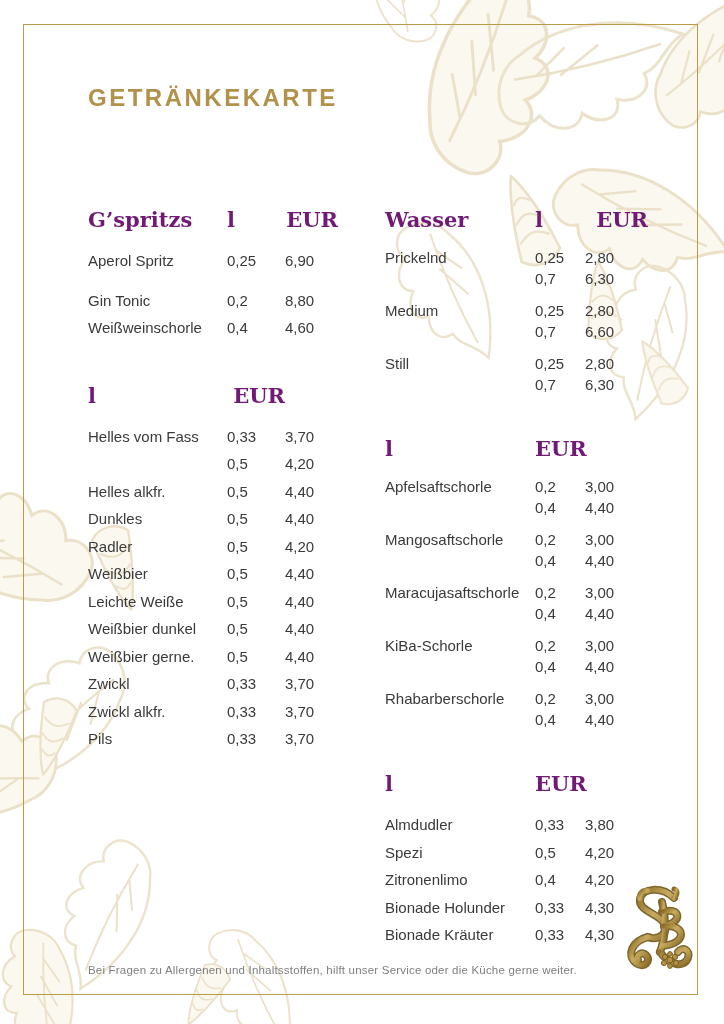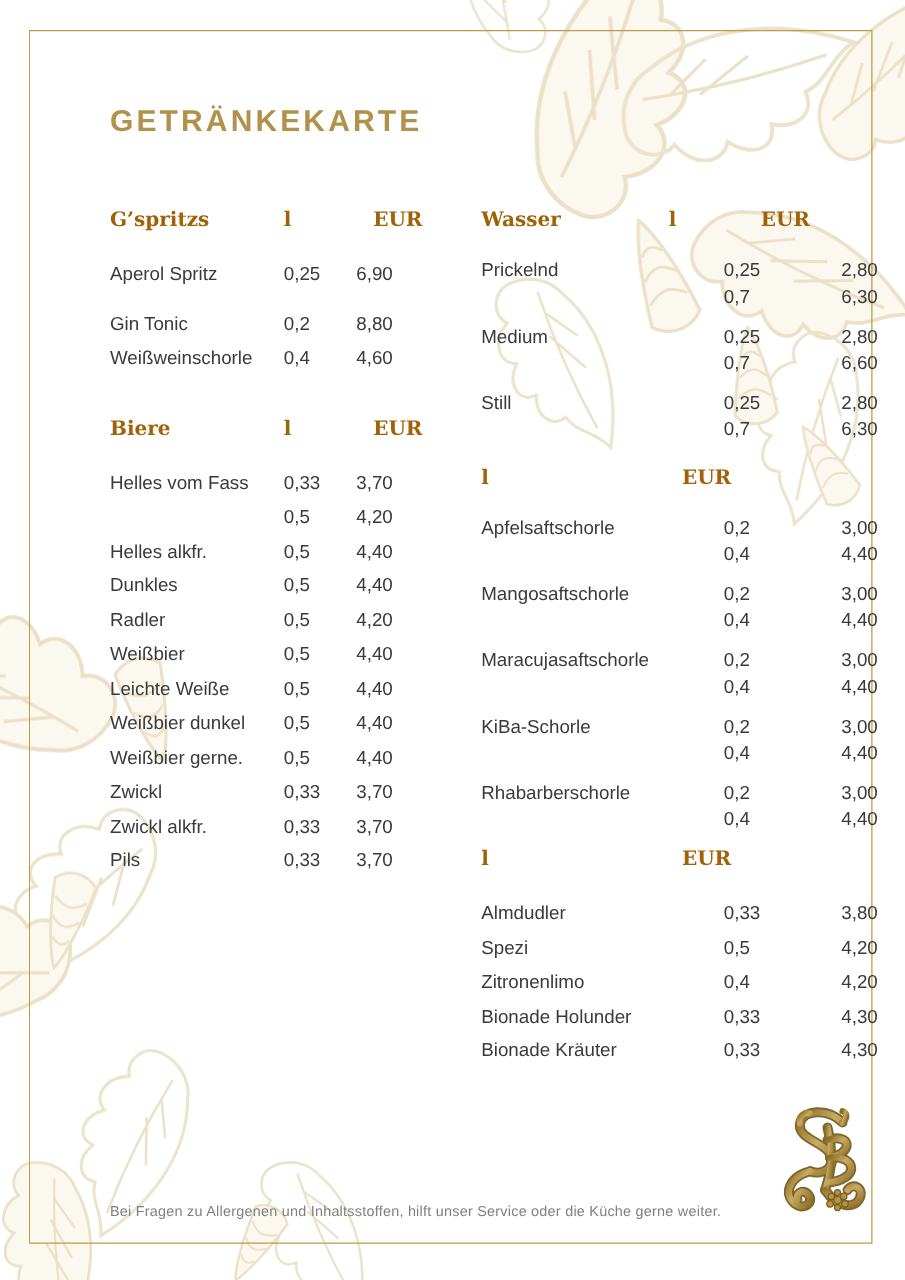--- a/index.html
+++ b/index.html
@@ -25,30 +25,30 @@
   }
   .cols{position:absolute;left:88px;top:166px;width:562px;z-index:2;}
   .col{position:absolute;top:0;}
   .col-left{left:0;width:250px;}
   .col-right{left:297px;width:263px;}
 
   .sec-head{
     display:grid;grid-template-columns:139px 58px 1fr;align-items:baseline;
     height:30px;margin-bottom:10px;
     font-family:"DejaVu Serif","Liberation Serif",serif;font-weight:bold;
-    font-size:16px;color:#a16207;
+    font-size:21px;color:#701a75;margin-top:41px;
   }
   .col-right .sec-head{grid-template-columns:150px 50px 1fr;}
   .sec-cur{text-align:right;}
 
   .row{
     display:grid;grid-template-columns:139px 58px 1fr;align-items:center;
     height:27.5px;font-size:15px;color:#3a3a3a;
   }
-  .col-right .row{grid-template-columns:150px 50px 1fr;gap:44px;}
+  .col-right .row{grid-template-columns:150px 50px 1fr;}
   .row .price{text-align:left;}
   .row .name{white-space:nowrap;}
 
   .section.dense .row{height:21px;}
   .section.dense .item{margin-bottom:11px;}
   .item.spacer-after{margin-bottom:12px;}
   .row.subrow{height:22px;}
   .row.subrow .name{font-size:12.5px;color:#8e8e8e;}
 
   .section-biere{margin-top:32px;}
@@ -133,21 +133,20 @@
         <div class="item">
           <div class="row">
             <span class="name">Weißweinschorle</span>
             <span class="qty">0,4</span>
             <span class="price">4,60</span>
           </div>
         </div>
       </section>
       <section class="section section-biere">
         <div class="sec-head">
-          <span class="sec-title">Biere</span>
           <span class="sec-unit">l</span>
           <span class="sec-cur">EUR</span>
         </div>
         <div class="item">
           <div class="row">
             <span class="name">Helles vom Fass</span>
             <span class="qty">0,33</span>
             <span class="price">3,70</span>
           </div>
           <div class="row">

